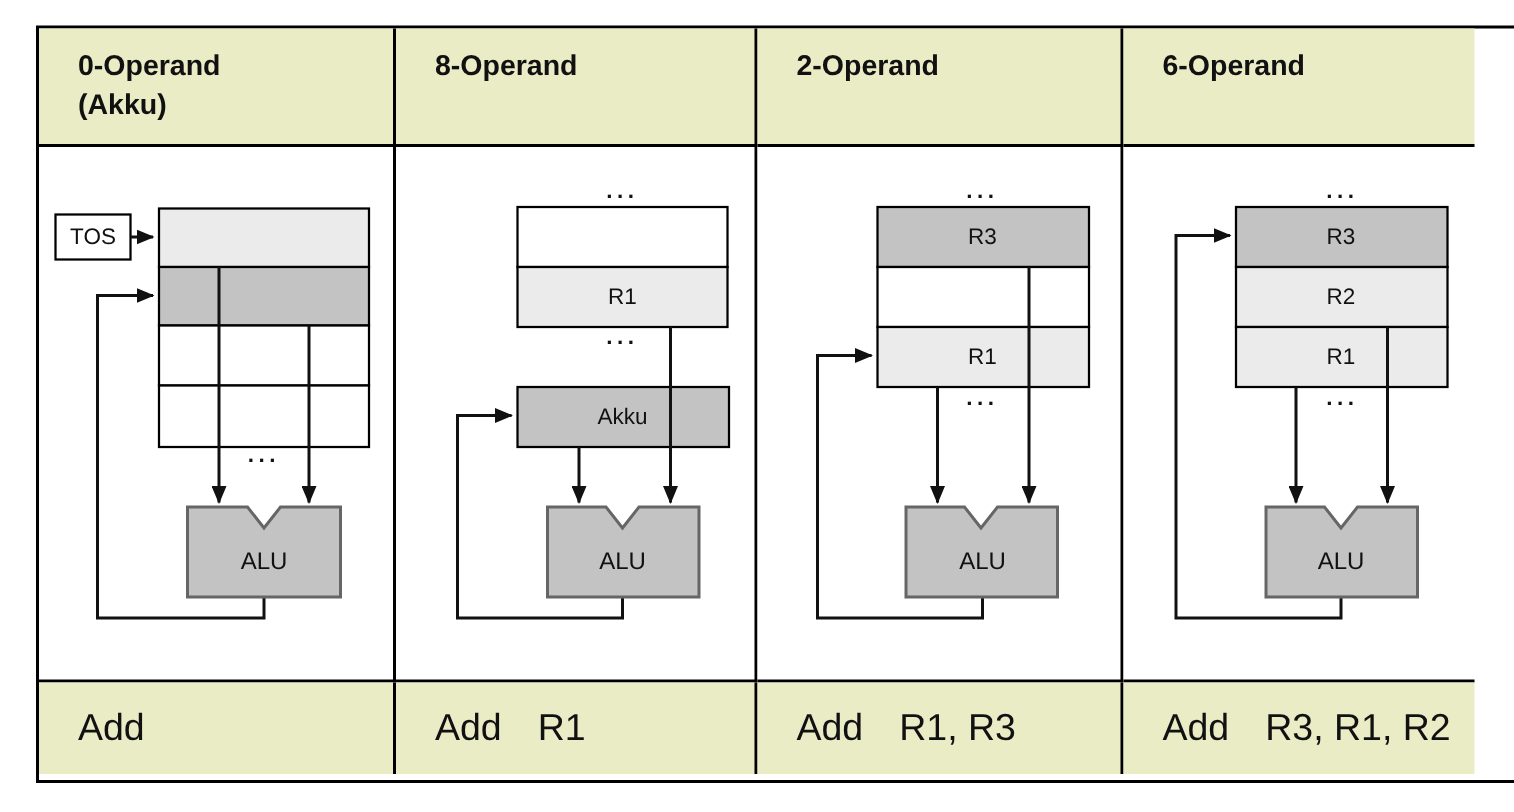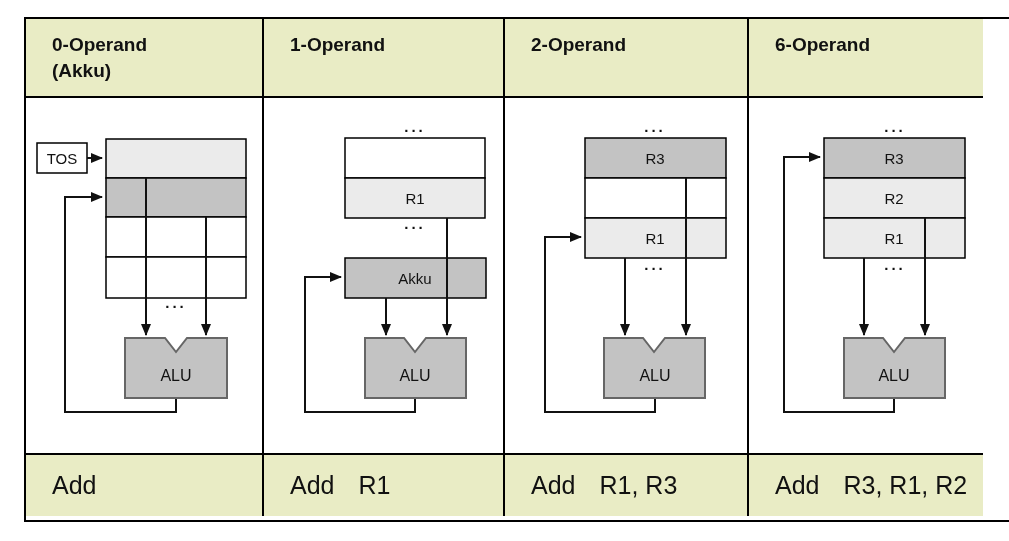--- a/index.html
+++ b/index.html
@@ -70,21 +70,21 @@
 </head>
 <body>
 
 <div class="isa-table">
 
   <div class="cell hdr">
     <div>0-Operand</div>
     <div>(Akku)</div>
   </div>
   <div class="cell hdr">
-    <div>1-Operand</div>
+    <div>8-Operand</div>
   </div>
   <div class="cell hdr">
     <div>2-Operand</div>
   </div>
   <div class="cell hdr last">
     <div>6-Operand</div>
   </div>
 
   <div class="cell diag">
     <svg class="diagram" width="234" height="353">

